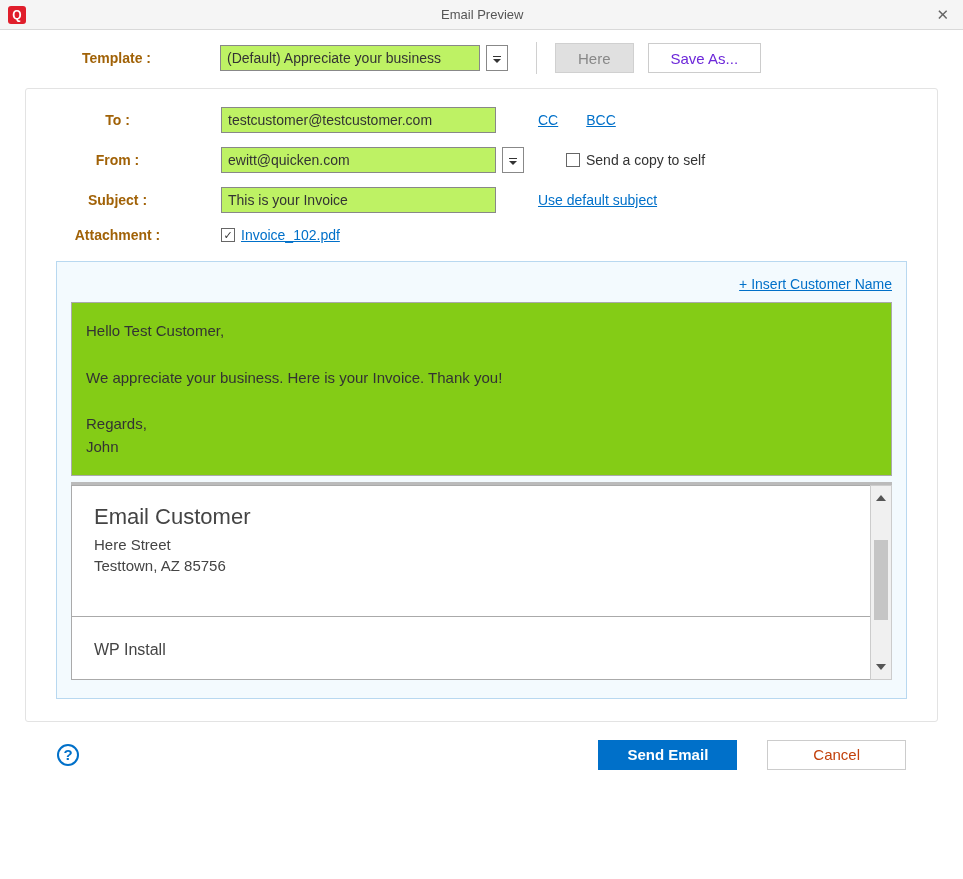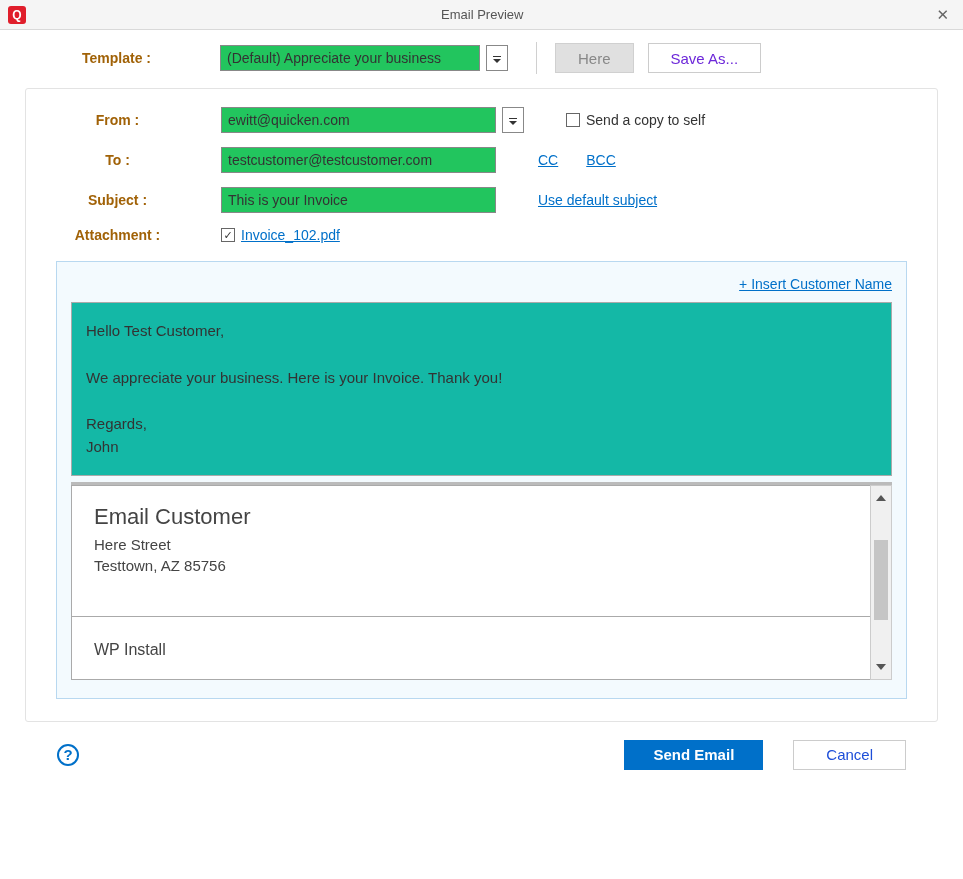--- a/index.html
+++ b/index.html
@@ -59,21 +59,21 @@
     color: #a16207;
     font-size: 14px;
   }
   .inputbox {
     border: 1px solid #888;
     height: 26px;
     padding: 2px 6px;
     font-size: 14px;
     font-family: inherit;
     color: #333;
-    background: #22c55e;
+    background: #bef264;
   }
   .tmpl-input { width: 260px; }
   .dropdown-btn {
     width: 22px; height: 26px;
     border: 1px solid #888;
     background: #fff;
     margin-left: 6px;
     display: flex;
     align-items: center;
     justify-content: center;
@@ -131,21 +131,21 @@
     margin: 18px 30px 0 30px;
     border: 1px solid #b8d8f0;
     background: #f3fafe;
     padding: 14px 14px 18px 14px;
   }
   .insert-link {
     text-align: right;
     margin-bottom: 10px;
   }
   .msg-box {
-    background: #14b8a6;
+    background: #84cc16;
     border: 1px solid #aaa;
     padding: 16px 14px;
     font-size: 15px;
     line-height: 1.55;
     color: #333;
     min-height: 160px;
     white-space: pre-wrap;
   }
   .preview-wrap {
     margin-top: 6px;
@@ -225,24 +225,24 @@
     border: 1px solid #0070c9;
     height: 30px;
     padding: 0 28px;
     font-size: 15px;
     font-family: inherit;
     cursor: pointer;
     font-weight: 600;
   }
   .btn-secondary {
     background: #fff;
-    color: #1d4ed8;
+    color: #c2410c;
     border: 1px solid #ccc;
     height: 30px;
-    padding: 0 32px;
+    padding: 0 45px;
     font-size: 15px;
     margin-left: 30px;
     font-family: inherit;
     cursor: pointer;
   }
 </style>
 </head>
 <body>
 
 <div class="titlebar">
@@ -260,40 +260,40 @@
       <svg width="8" height="10" viewBox="0 0 8 10">
           <path d="M0 6 L8 6 L4 10 Z M0 4 L0 3 L8 3 L8 4 Z" fill="#333"></path>
         </svg>
     </div>
     <div class="divider-v"></div>
     <button class="btn save-disabled">Here</button>
     <button class="btn" style="margin-left:14px;">Save As...</button>
   </div>
 
   <div class="panel">
+
+    <div class="row">
+      <div class="lbl">To :</div>
+      <input class="inputbox to-input" value="testcustomer@testcustomer.com" style="">
+      <span class="link ml-gap">CC</span>
+      <span class="link" style="margin-left:28px;">BCC</span>
+    </div>
 
     <div class="row">
       <div class="lbl">From :</div>
       <input class="inputbox from-input" value="ewitt@quicken.com" style="">
       <div class="dropdown-btn">
         <svg width="8" height="10" viewBox="0 0 8 10">
             <path d="M0 6 L8 6 L4 10 Z M0 4 L0 3 L8 3 L8 4 Z" fill="#333"></path>
           </svg>
       </div>
       <span class="ml-gap" style="display:flex;align-items:center;">
         <span class="checkbox"></span>
         <span style="font-size:14px;">Send a copy to self</span>
       </span>
-    </div>
-
-    <div class="row">
-      <div class="lbl">To :</div>
-      <input class="inputbox to-input" value="testcustomer@testcustomer.com" style="">
-      <span class="link ml-gap">CC</span>
-      <span class="link" style="margin-left:28px;">BCC</span>
     </div>
 
     <div class="row">
       <div class="lbl">Subject :</div>
       <input class="inputbox subject-input" value="This is your Invoice" style="">
       <span class="link ml-gap">Use default subject</span>
     </div>
 
     <div class="row" style="margin-bottom:0;">
       <div class="lbl">Attachment :</div>

